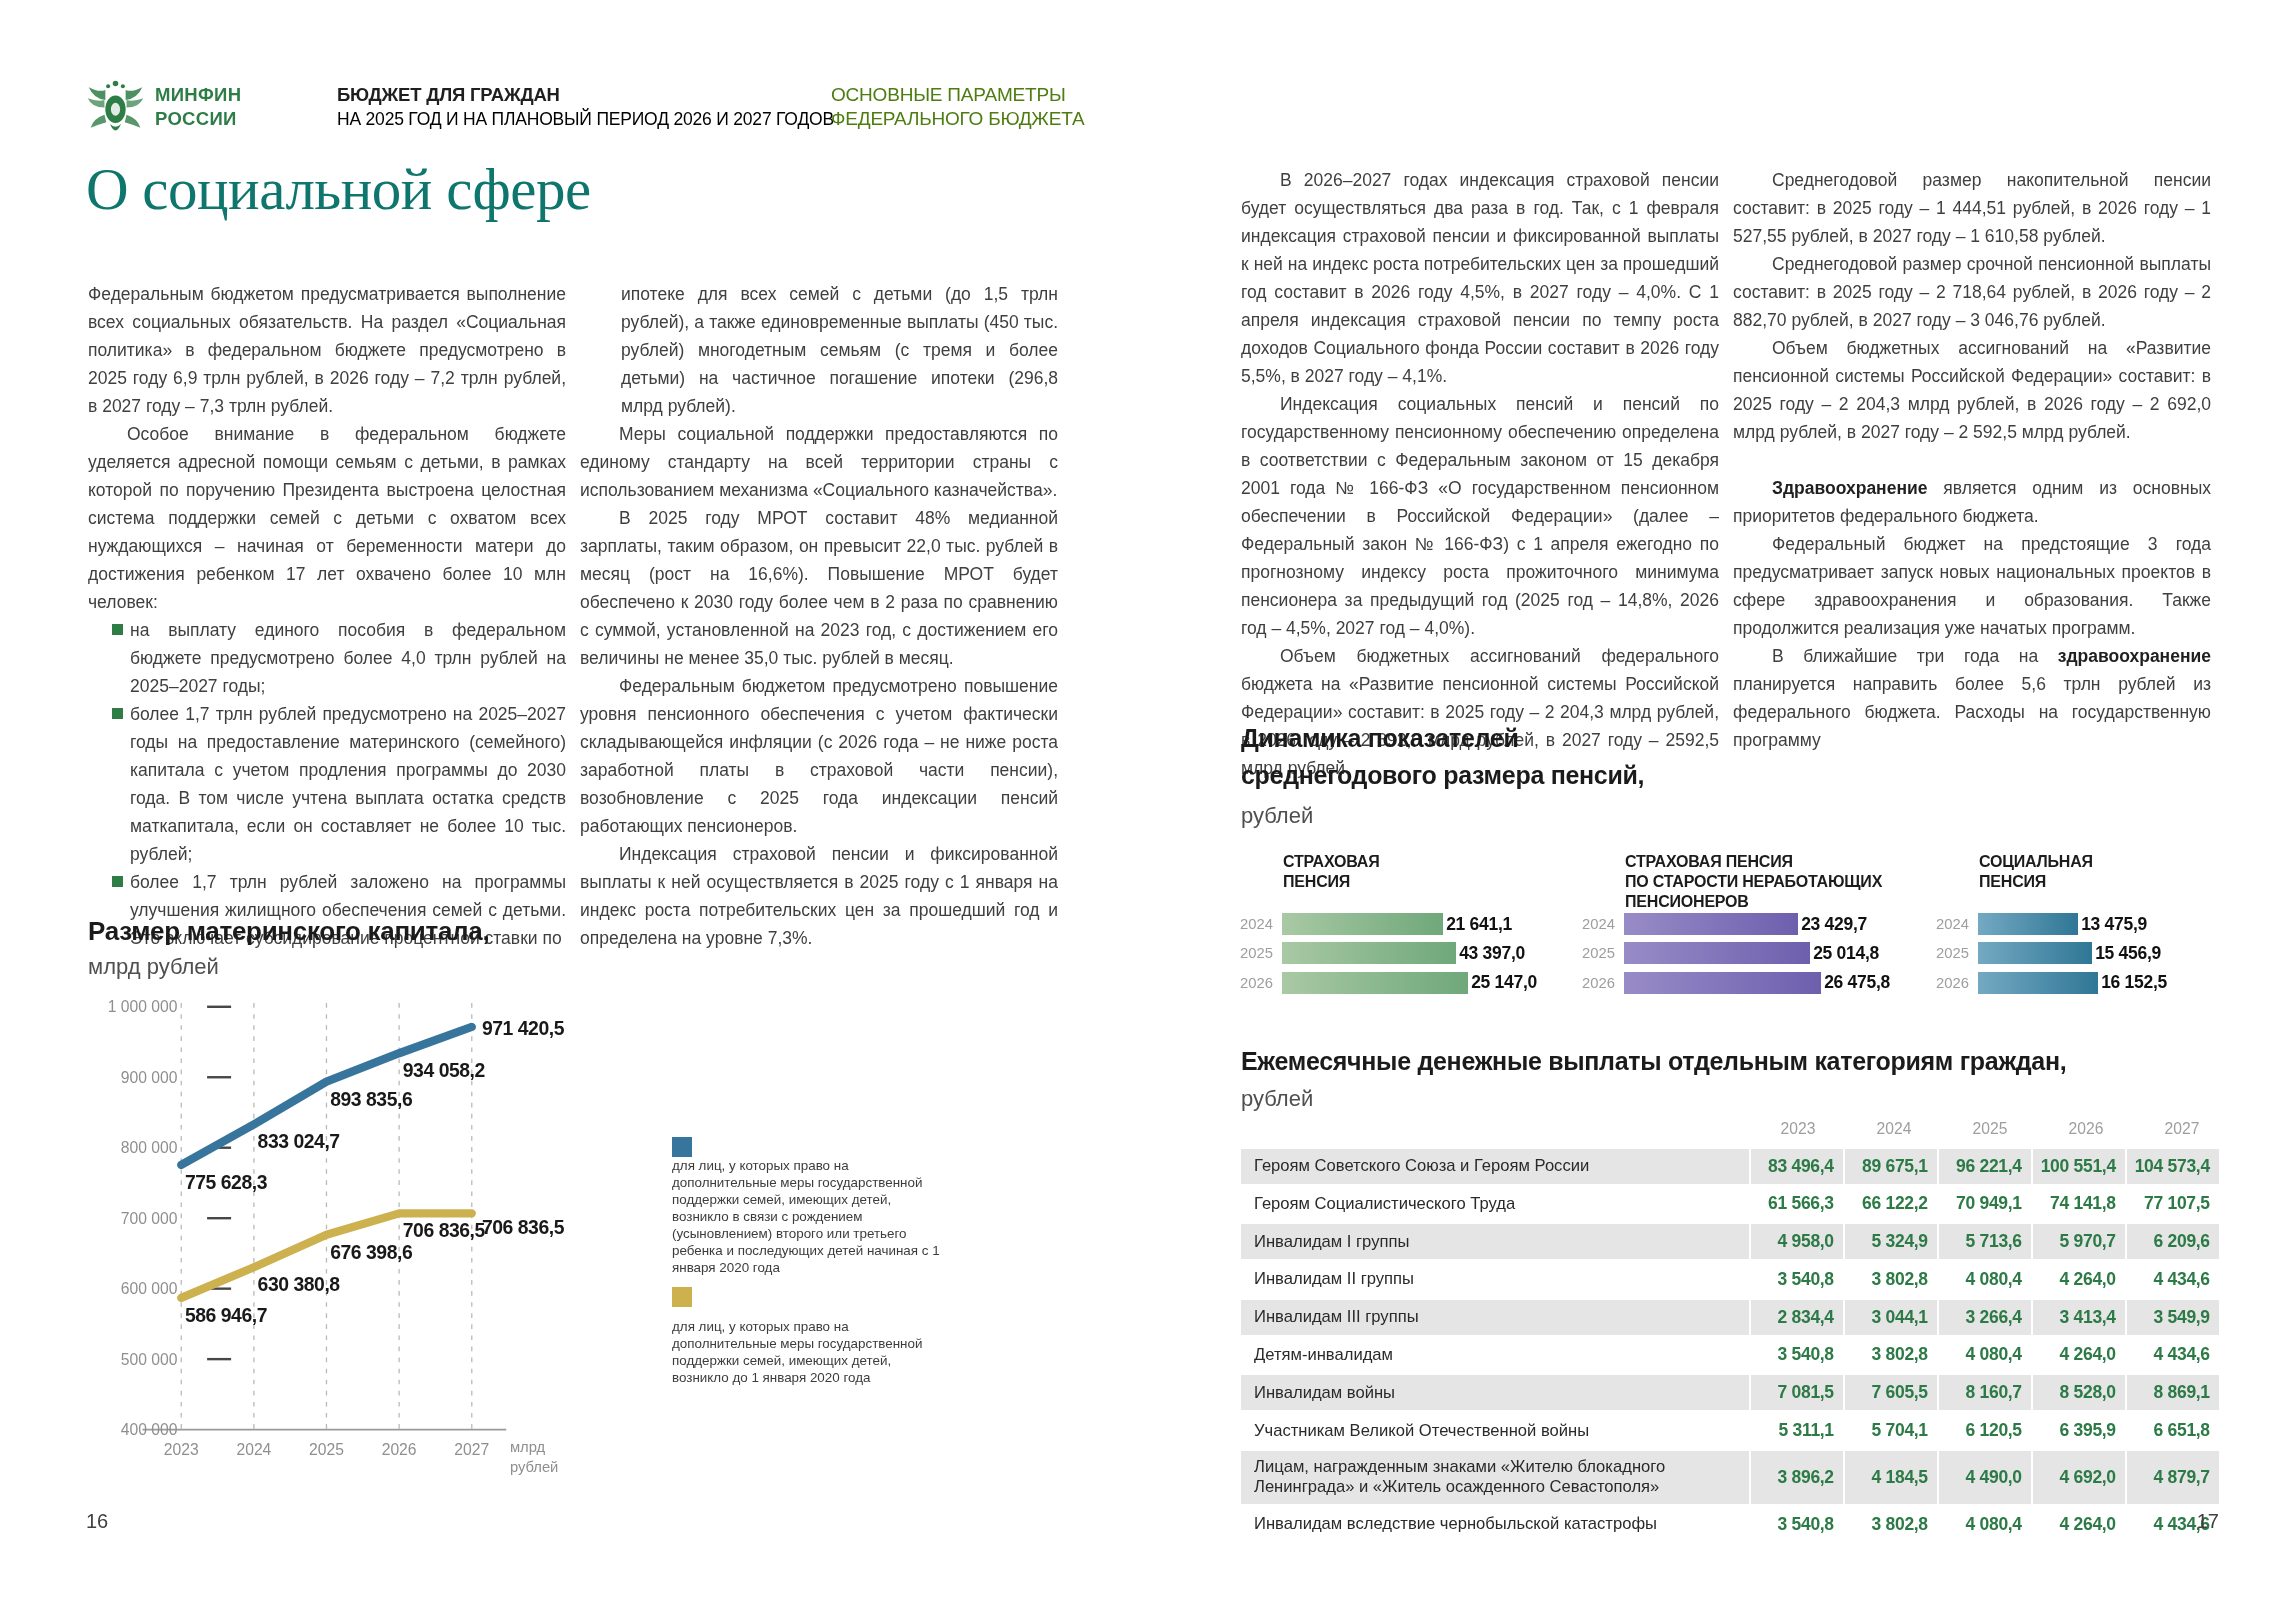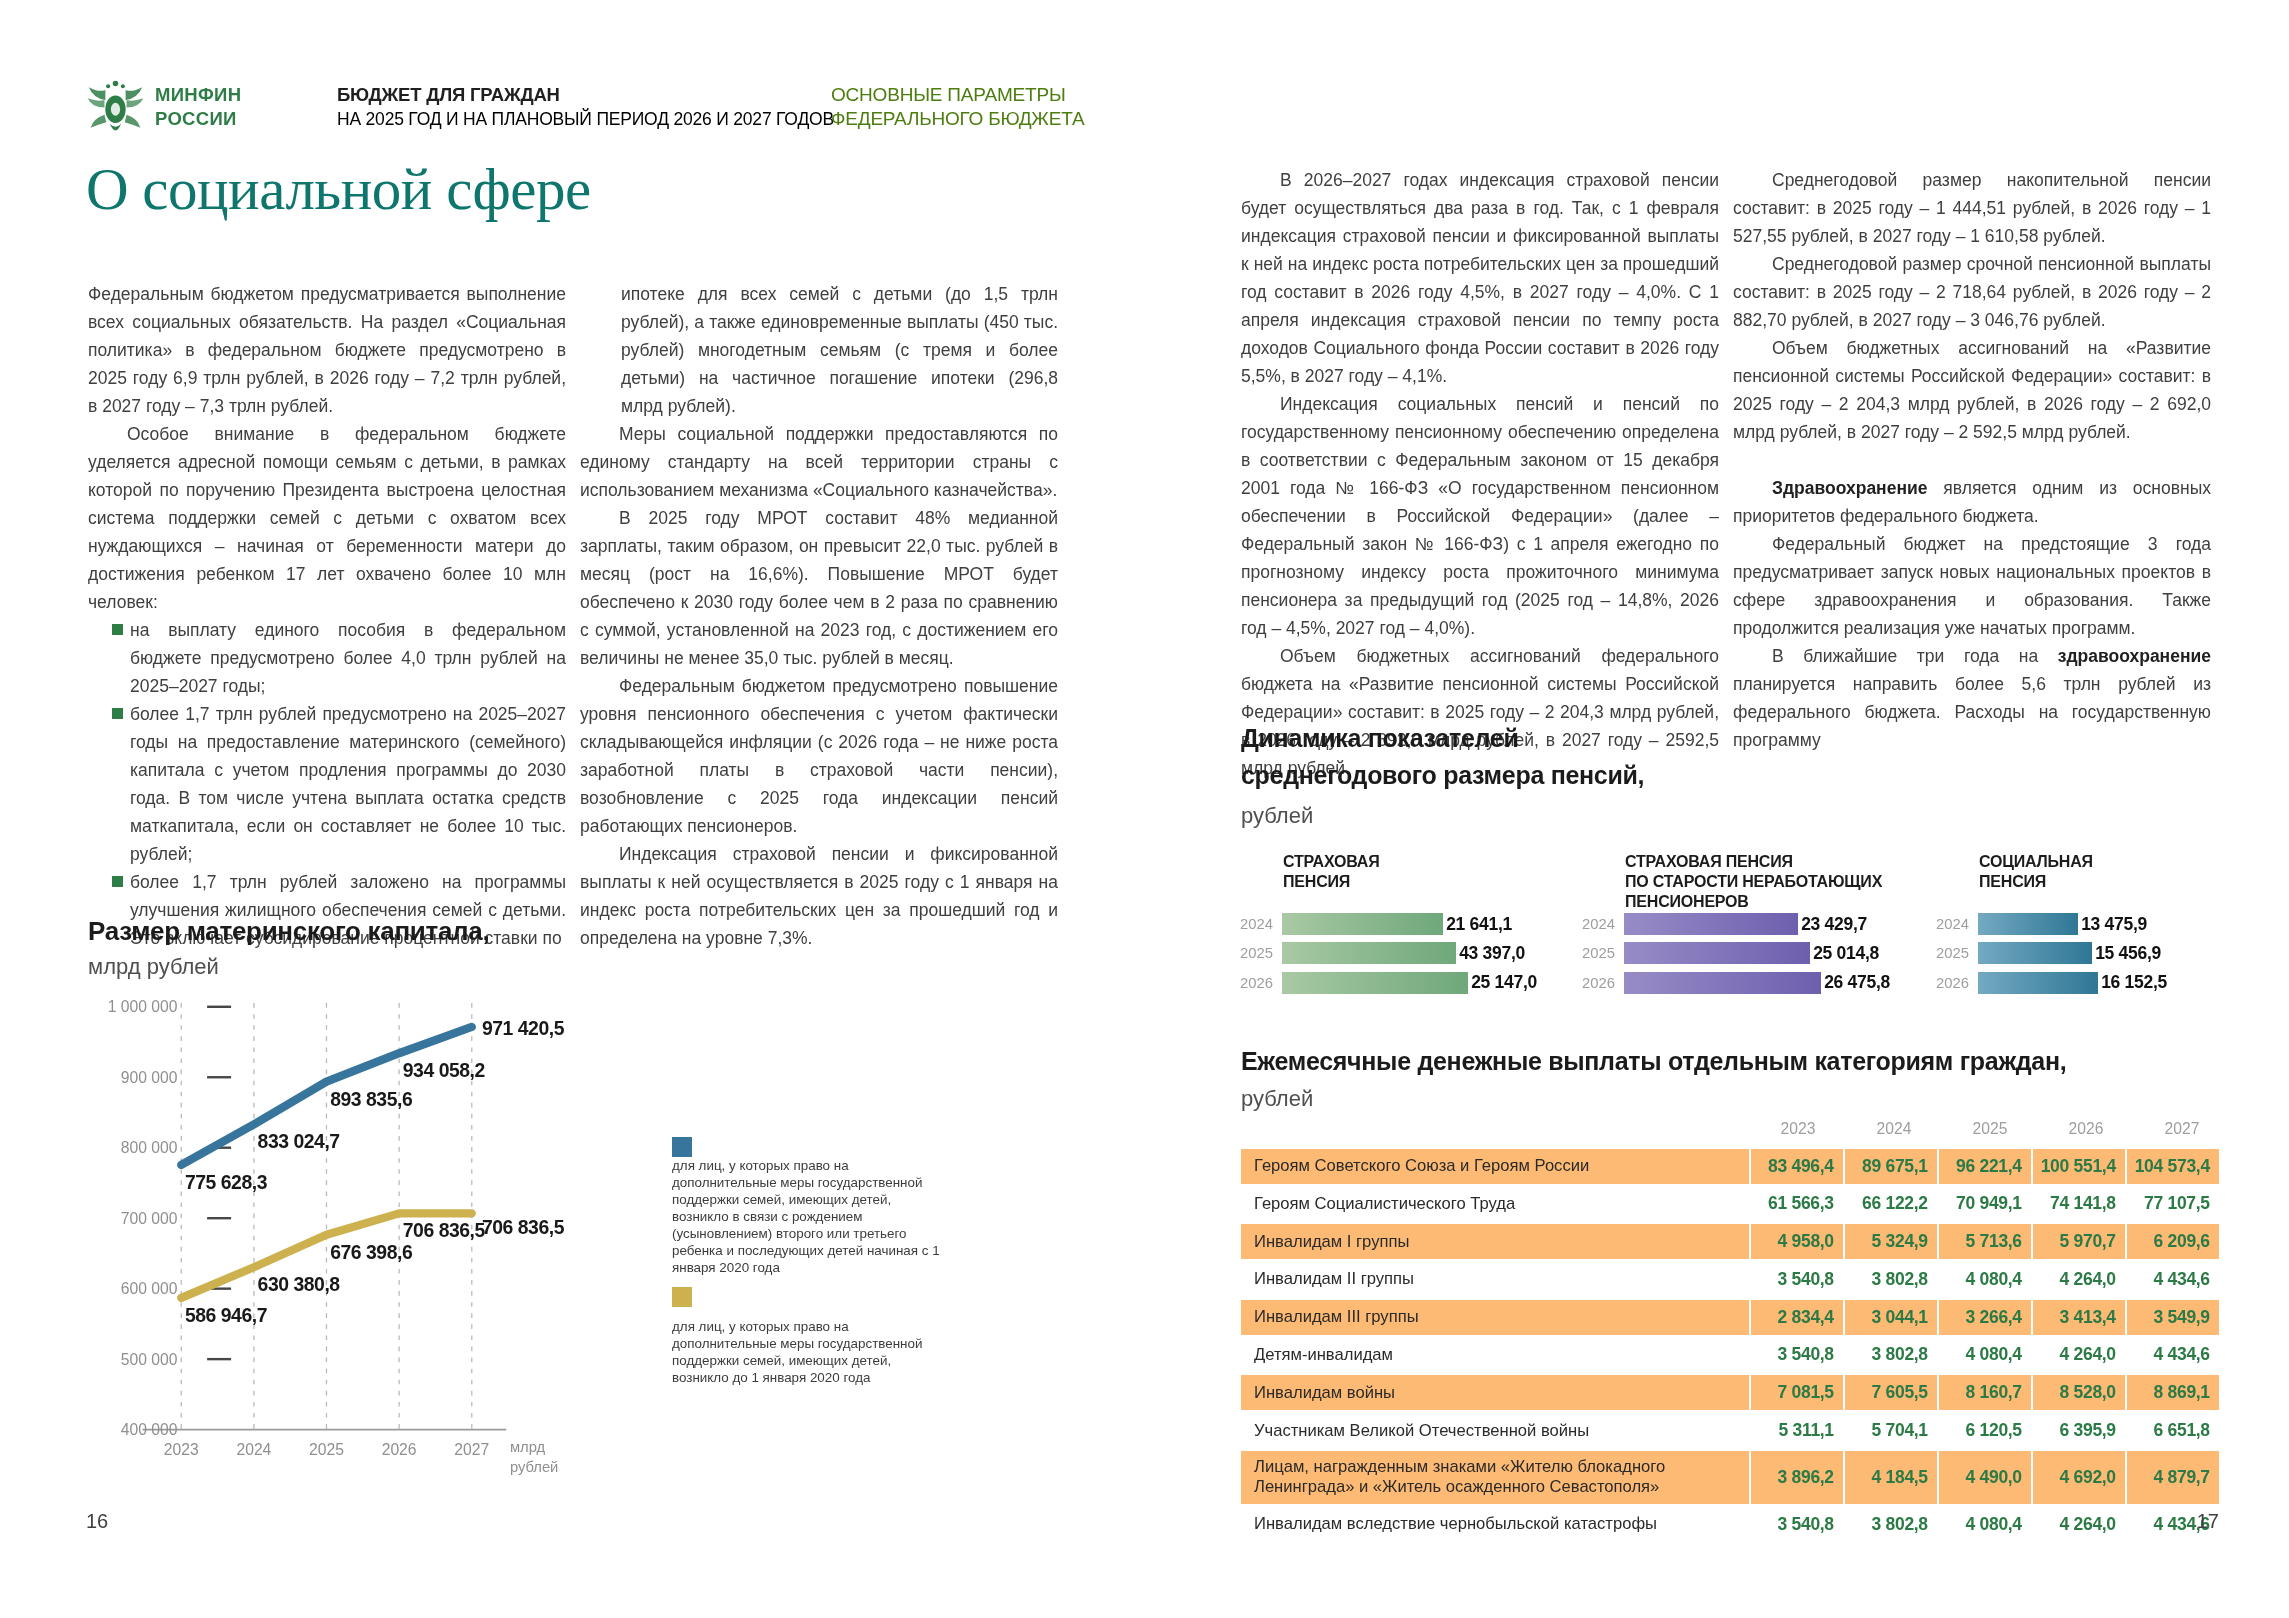--- a/index.html
+++ b/index.html
@@ -34,21 +34,21 @@
   .grp-title{margin-left:54px;min-height:61px;font-size:16px;font-weight:700;line-height:20px;color:#1c1c1c;letter-spacing:-0.2px;}
   .brow{display:flex;align-items:center;margin-bottom:7.4px;height:22px;}
   .byear{width:44px;flex:none;text-align:right;margin-right:9.2px;color:#9e9e9e;font-size:14.8px;}
   .bar{height:22px;flex:none;}
   .bval{margin-left:3px;font-weight:700;font-size:17.5px;color:#111;letter-spacing:-0.3px;white-space:nowrap;}
 
   
   .ptable{width:978px;}
   .trow{display:flex;margin-bottom:2.8px;min-height:35px;}
   .trow.thead{min-height:28px;margin-bottom:5.5px;}
-  .trow.shade{background:#fdba74;}
+  .trow.shade{background:#e5e5e5;}
   .hspacer{width:508px;flex:none;}
   .ycell{width:94px;flex:none;border-left:2.8px solid transparent;display:flex;align-items:center;justify-content:center;color:#9e9e9e;font-size:15.7px;}
   .lcell{width:508px;flex:none;box-sizing:border-box;padding:6.5px 14.8px 6.5px 13px;display:flex;align-items:center;font-size:16.6px;line-height:20px;color:#2a2a2a;}
   .vcell{width:94px;flex:none;box-sizing:border-box;border-left:2.8px solid #fff;display:flex;align-items:center;justify-content:flex-end;padding-right:9.2px;font-weight:700;font-size:17.5px;color:#2c7a45;letter-spacing:-0.3px;}
 
   
   .leg{display:flex;flex-direction:column;}
   .leg-swatch{width:20px;height:20px;flex:none;margin-right:14.8px;margin-top:1.8px;}
   .leg-text{width:277px;font-size:13.4px;line-height:17px;color:#3c3c3c;}
 

